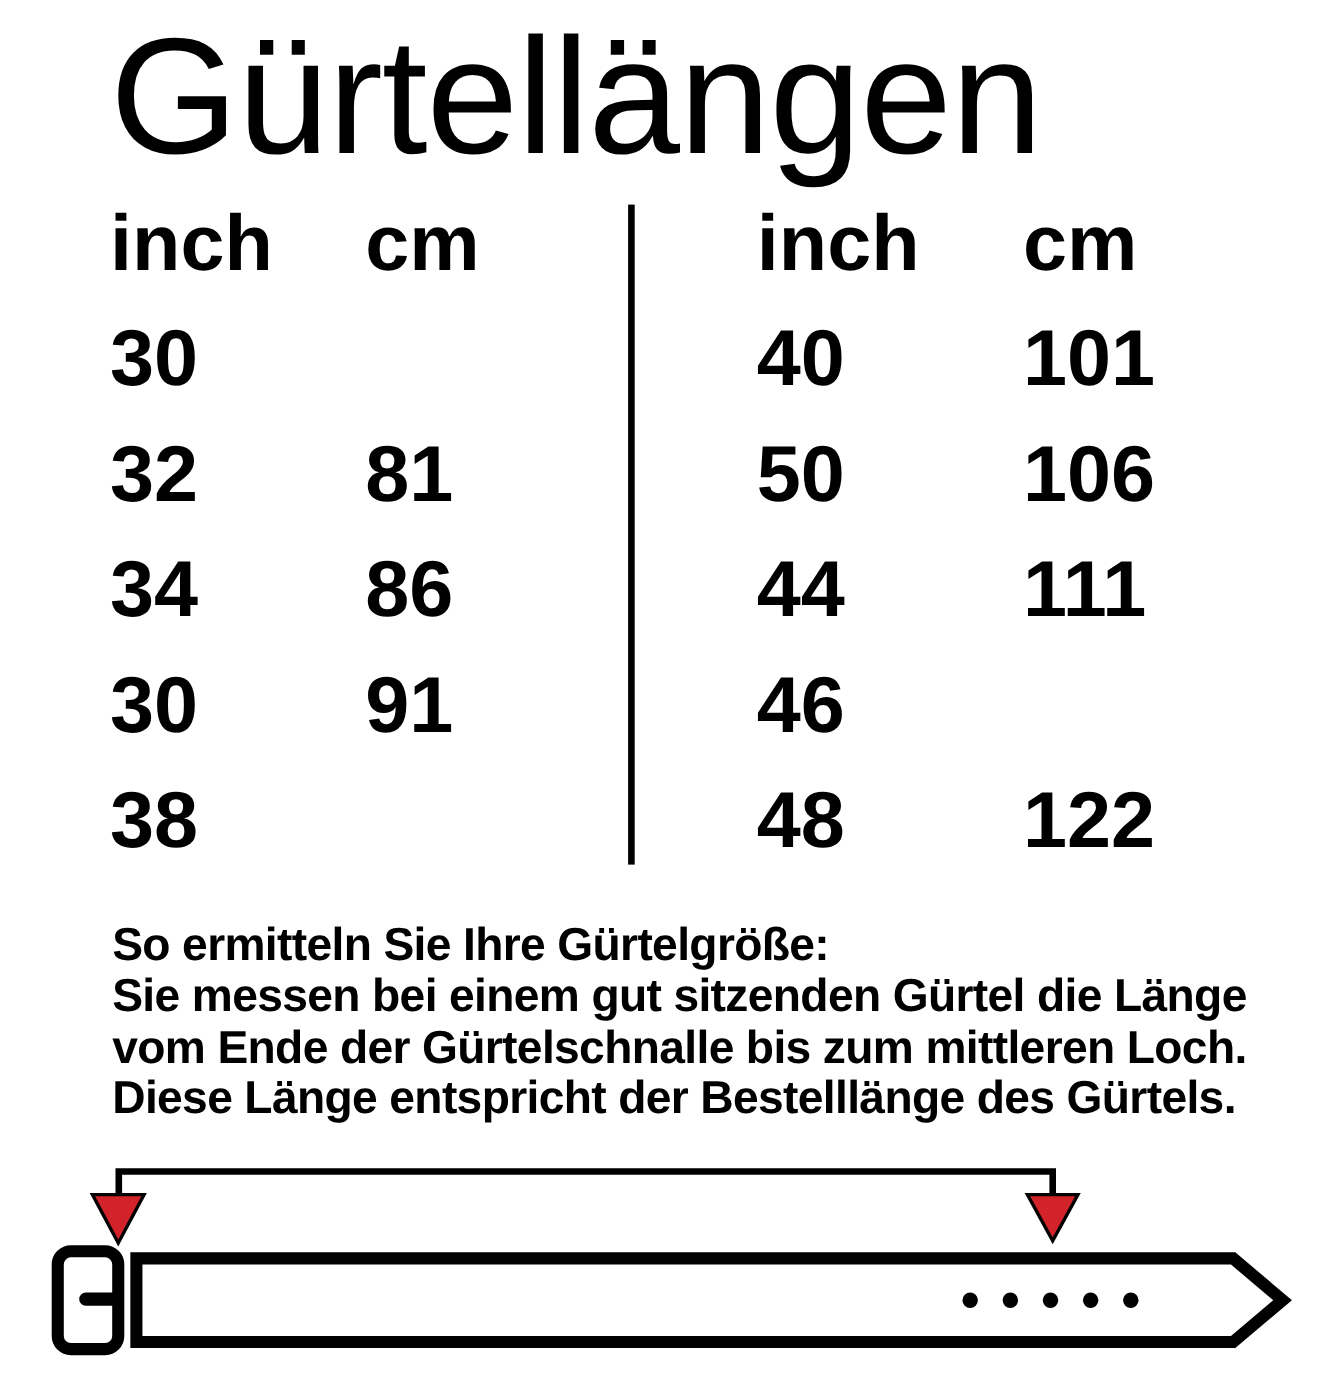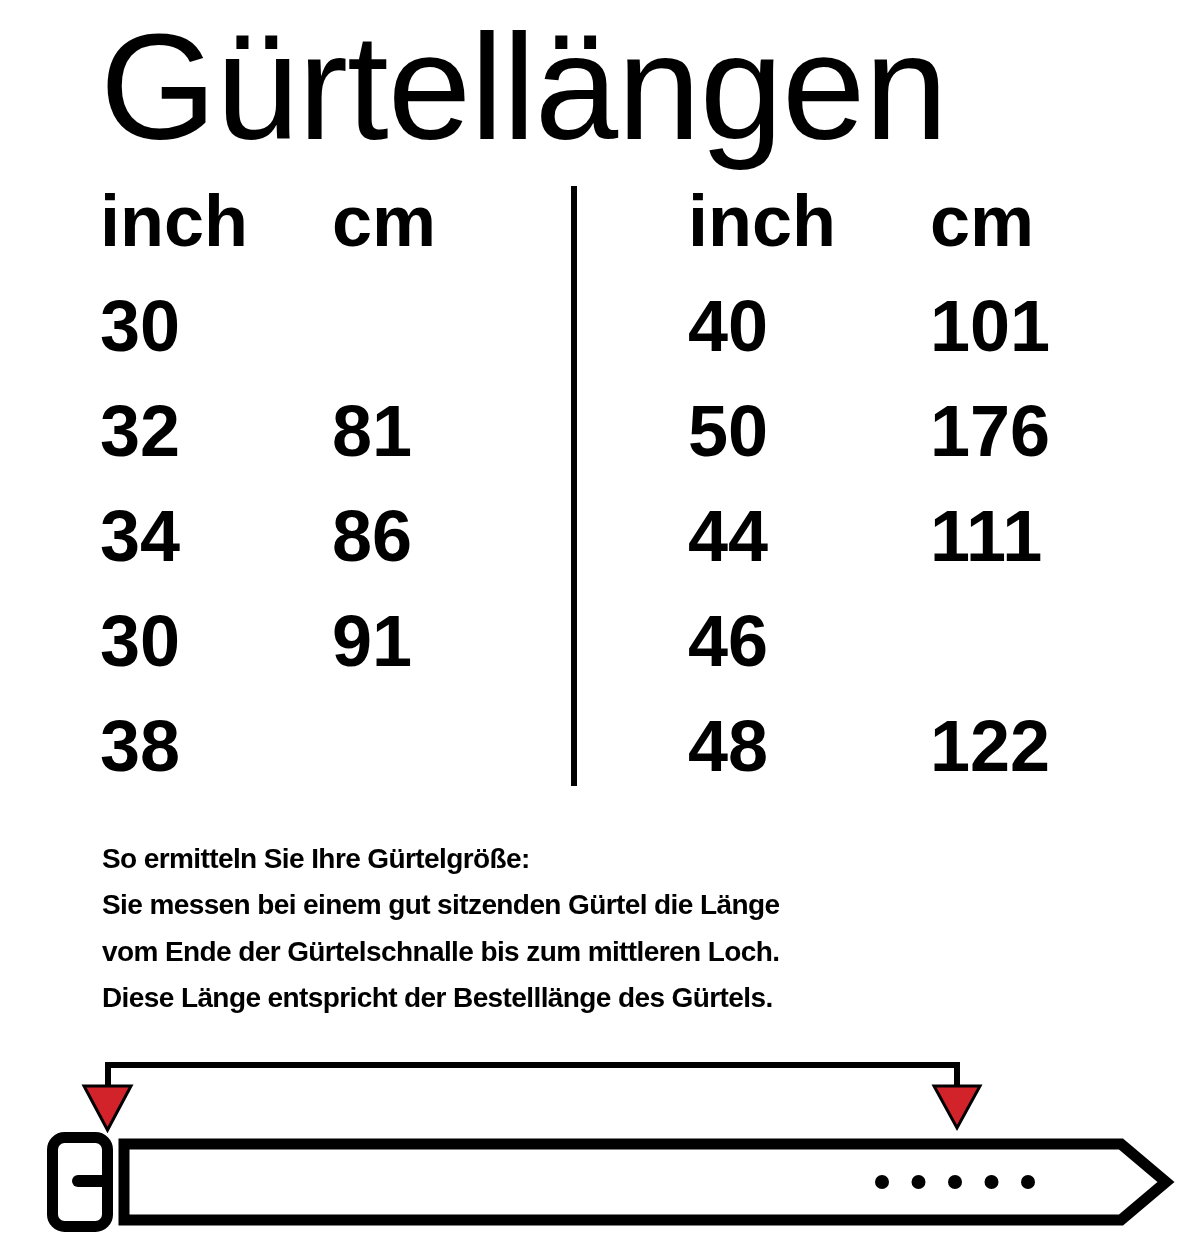--- a/index.html
+++ b/index.html
@@ -44,21 +44,21 @@
     position: absolute;
     left: 571px; top: 186px;
     width: 6px; height: 600px;
     background: #000000;
   }
 
   
   .instructions {
     position: absolute;
     left: 102px; top: 836px;
-    font-size: 28px;
+    font-size: 42px;
     font-weight: 700;
     line-height: 46.4px;
     letter-spacing: -0.6px;
     white-space: nowrap;
   }
 
   
   .belt-diagram {
     position: absolute;
     left: 0; top: 1040px;
@@ -101,21 +101,21 @@
   <div class="row">
     <span class="cell col-a">inch</span>
     <span class="cell col-b">cm</span>
   </div>
   <div class="row">
     <span class="cell col-a">40</span>
     <span class="cell col-b">101</span>
   </div>
   <div class="row">
     <span class="cell col-a">50</span>
-    <span class="cell col-b">176</span>
+    <span class="cell col-b">106</span>
   </div>
   <div class="row">
     <span class="cell col-a">44</span>
     <span class="cell col-b">111</span>
   </div>
   <div class="row">
     <span class="cell col-a">46</span>
   </div>
   <div class="row">
     <span class="cell col-a">48</span>

